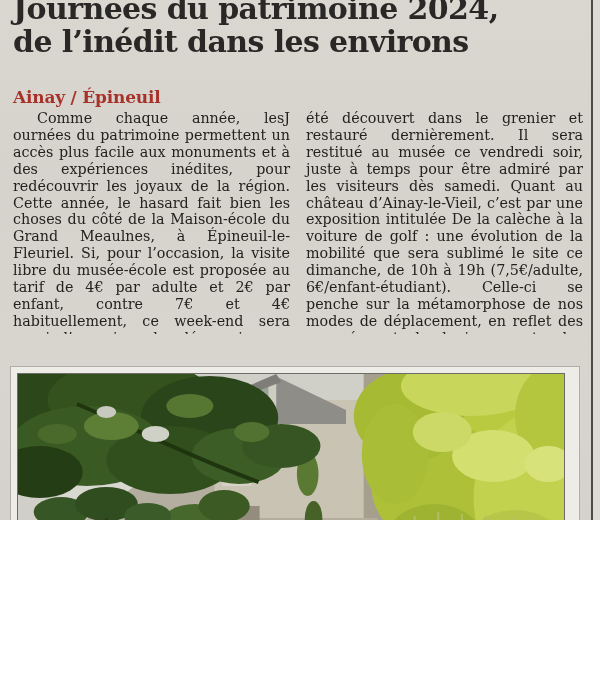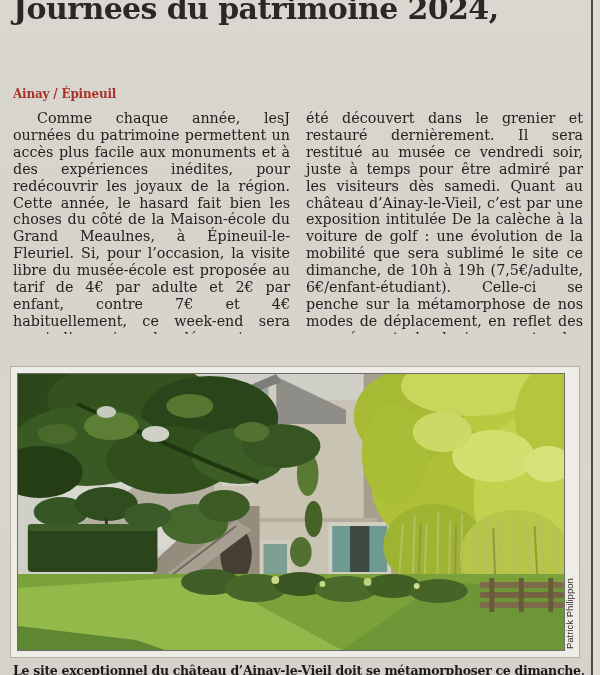--- a/index.html
+++ b/index.html
@@ -1,30 +1,30 @@
 <!DOCTYPE html>
 <html><head>
 <meta charset="utf-8">
 <style>
   html,body{margin:0;padding:0;}
   .page{
-    position:relative; width:600px; height:675px; overflow:hidden;
+    position:relative; width:600px; height:520px; overflow:hidden;
     background:linear-gradient(180deg,#dad7d1 0%,#d6d3cd 35%,#d8d5cf 70%,#d5d2cc 100%);
     font-family:"DejaVu Serif", serif;
   }
   .page-rule{position:absolute; top:0; bottom:0; right:7px; width:2px; background:#4b4a47;}
   .page-edge{position:absolute; top:0; bottom:0; right:0; width:7px; background:#dedbd5;}
   .headline{
     position:absolute; top:-8px; left:13px; width:578px;
     font-weight:bold; font-size:30px; line-height:33px;
     color:#2a2826; letter-spacing:-0.6px;
   }
   .kicker{
     position:absolute; top:87px; left:13px;
-    font-weight:bold; font-size:12px; letter-spacing:-0.2px;
+    font-weight:bold; font-size:17px; letter-spacing:-0.2px;
   }
   .columns{
     position:absolute; top:110px; left:13px; width:570px; height:224px;
     display:flex; gap:16px; overflow:hidden;
     font-size:14.3px; line-height:16.9px; text-align:justify;
     color:#25221d;
   }
   .col{flex:1 1 0; min-width:0;}
   .col-left{text-indent:24px;}
   .italic{}
@@ -52,20 +52,21 @@
 </head>
 <body>
 
 <div class="page">
 
   <div class="page-edge"></div>
   <div class="page-rule"></div>
 
   <div class="headline">
     <div>Journées du patrimoine 2024,</div>
+    <div>de l’inédit dans les environs</div>
   </div>
 
   <div class="kicker" style="color:#a8322a;">Ainay / Épineuil</div>
 
   <div class="columns">
     <div class="col col-left">Comme chaque année, lesJ ournées du patrimoine permettent un accès plus facile aux monuments et à des expériences inédites, pour redécouvrir les joyaux de la région. Cette année, le hasard fait bien les choses du côté de la Maison-école du Grand Meaulnes, à Épineuil-le-Fleuriel. Si, pour l’occasion, la visite libre du musée-école est proposée au tarif de 4€ par adulte et 2€ par enfant, contre 7€ et 4€ habituellement, ce week-end sera aussi l’occasion de découvrir une nouveauté. En effet, un tableau représentant un pont sur la Queugne a</div>
     <div class="col col-right"><span>été découvert dans le grenier et restauré dernièrement. Il sera restitué au musée ce vendredi soir, juste à temps pour être admiré par les visiteurs dès samedi. Quant au château d’Ainay-le-Vieil, c’est par une exposition intitulée </span><span class="italic">De la calèche à la voiture de golf : une évolution de la mobilité</span><span> que sera sublimé le site ce dimanche, de 10h à 19h (7,5€/adulte, 6€/enfant-étudiant). Celle-ci se penche sur la métamorphose de nos modes de déplacement, en reflet des avancées technologiques et des bouleversements sociétaux au fil du temps. </span></div>
   </div>
 
   <div class="photo-frame">

